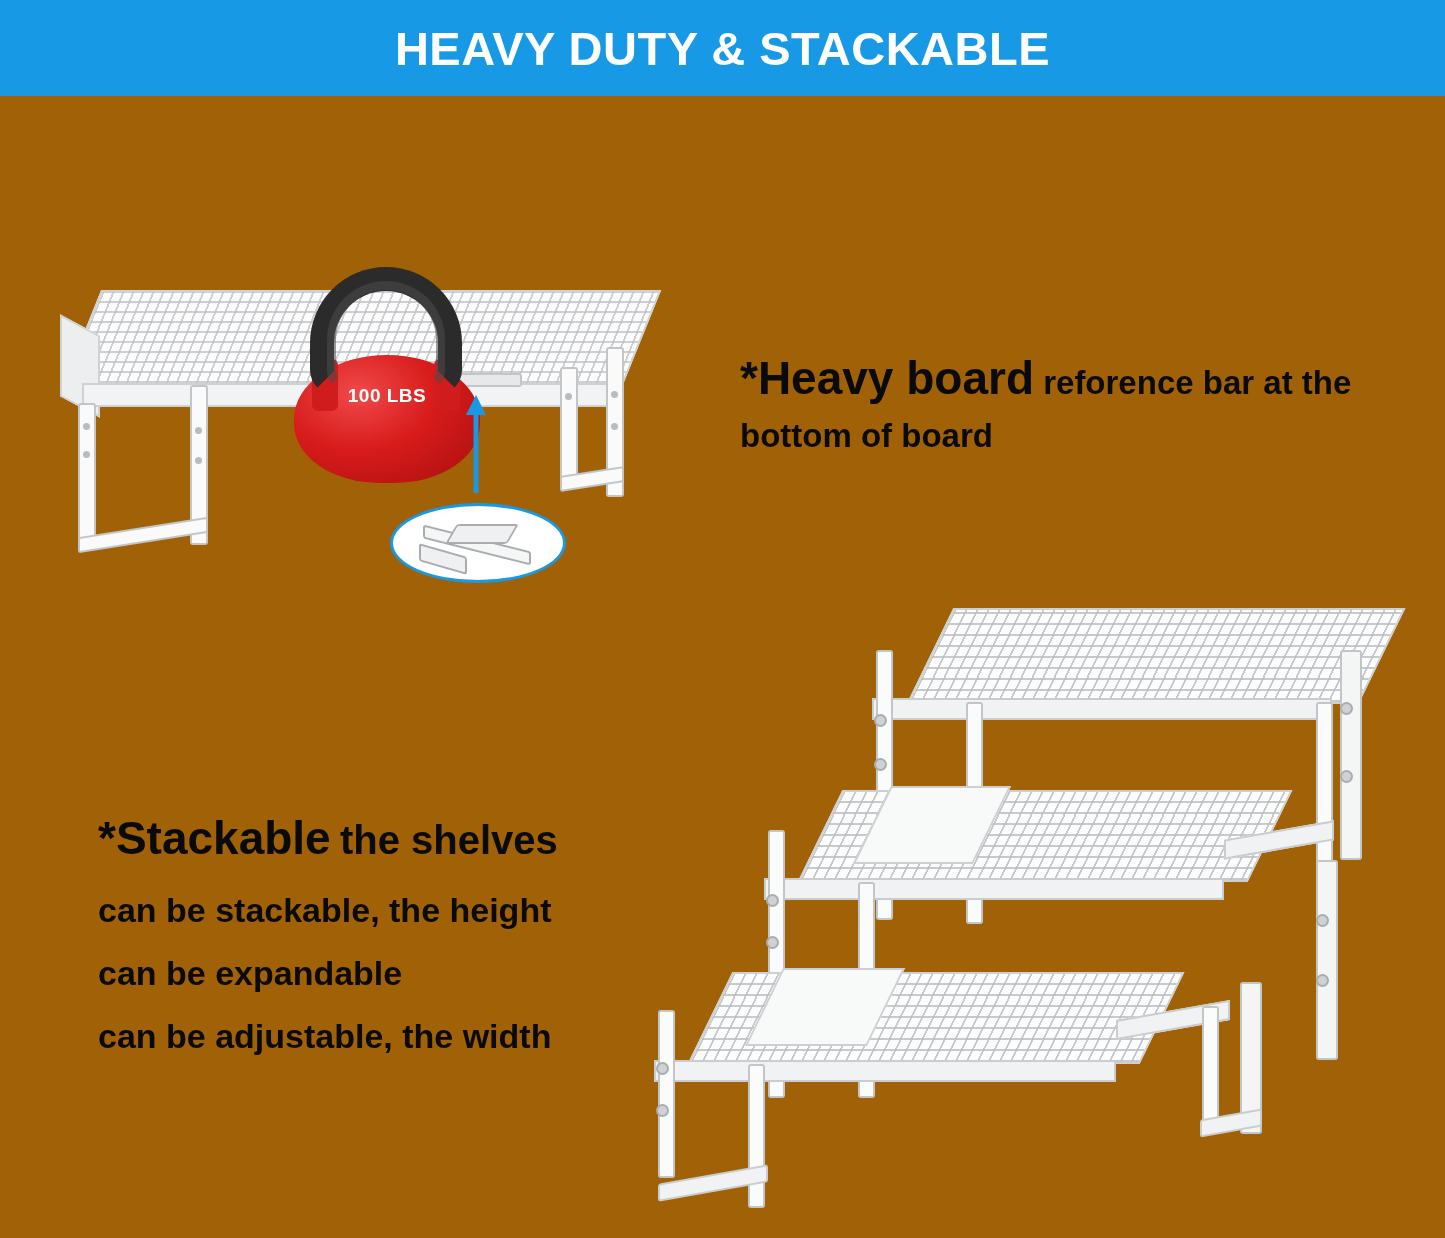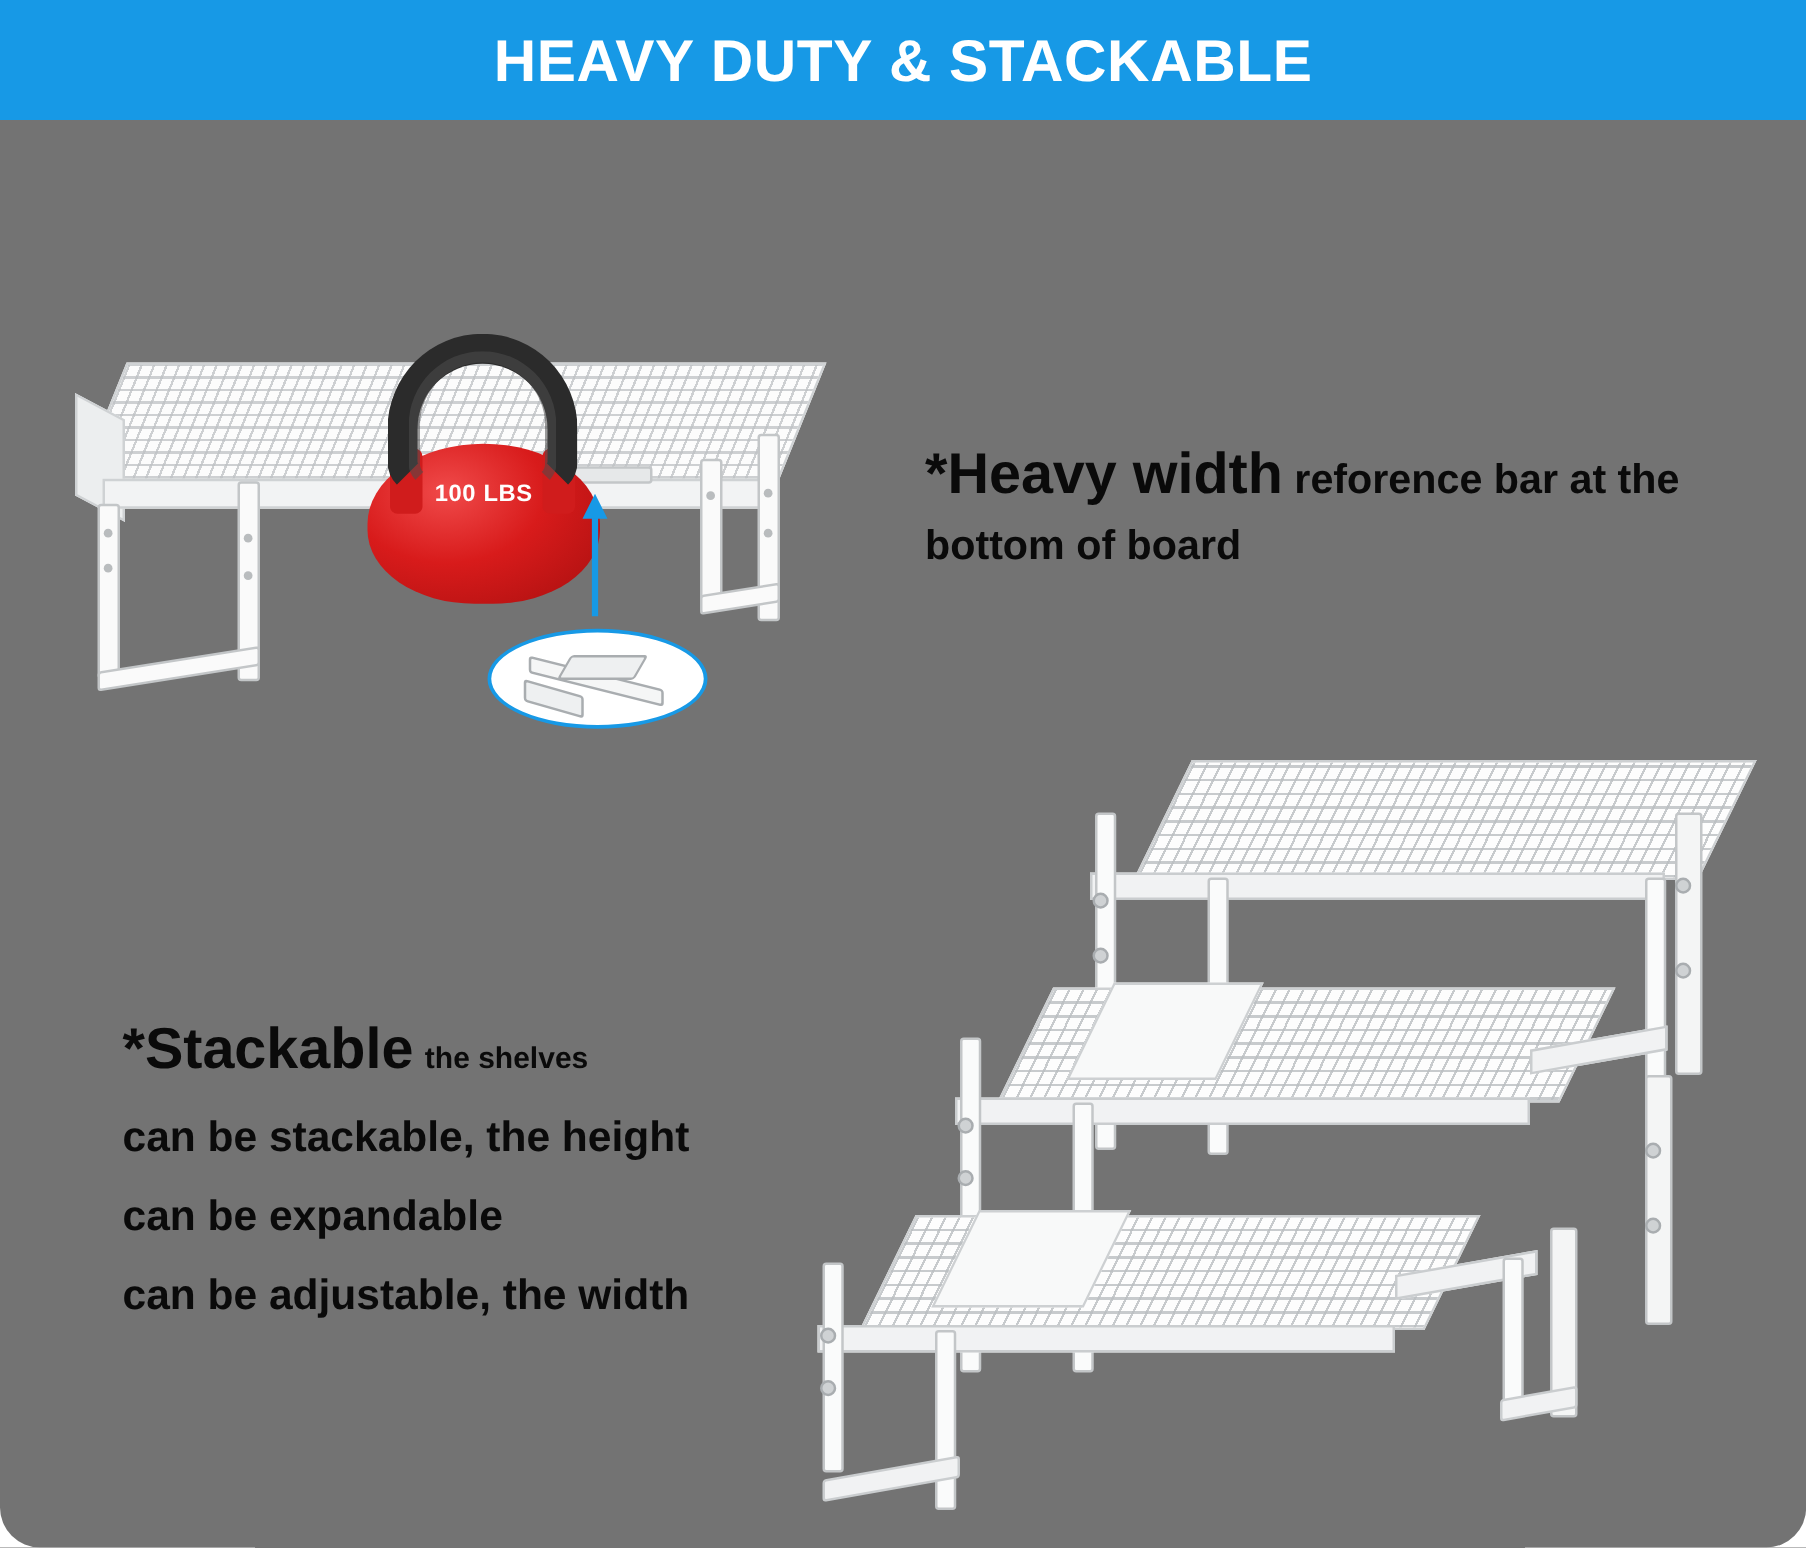--- a/index.html
+++ b/index.html
@@ -10,22 +10,21 @@
     width: 1445px;
     height: 1238px;
     background: #ffffff;
     font-family: "Liberation Sans", sans-serif;
     position: relative;
     overflow: hidden;
   }
   .page {
     position: absolute;
     inset: 0;
-    background: #737373;
-    border-radius: 32px;
+    background: #a16207;
   }
 
   
   .banner {
     position: absolute;
     left: 0;
     top: 0;
     width: 1445px;
     height: 96px;
     background: #1799e6;
@@ -62,21 +61,21 @@
     top: 345px;
     width: 680px;
     font-size: 33px;
   }
   #stackable-text {
     left: 98px;
     top: 805px;
     width: 560px;
     font-size: 33px;
   }
-  #stackable-text .rest { font-size: 24px; }
+  #stackable-text .rest { font-size: 40px; }
   .line2 { display: block; margin-top: 14px; font-weight: bold; font-size: 34px;}
 
   
   #shelf-single {
     position: absolute;
     left: 60px;
     top: 255px;
     width: 620px;
     height: 320px;
   }
@@ -375,21 +374,21 @@
     </svg>
 
     <div id="callout-bubble">
       <div class="bubble-bar-mid"></div>
       <div class="bubble-bar-top"></div>
       <div class="bubble-bar-low"></div>
     </div>
   </div>
 
   <div id="heavy-text" class="feature-text">
-    <span class="kw">*Heavy width</span>
+    <span class="kw">*Heavy board</span>
     <span class="rest">reforence bar at the bottom of board</span>
   </div>
 
   <div id="stackable-text" class="feature-text">
     <span class="kw">*Stackable</span>
     <span class="rest">the shelves</span>
     <span class="line2">can be stackable, the height</span>
     <span class="line2">can be expandable</span>
     <span class="line2">can be adjustable, the width</span>
   </div>

